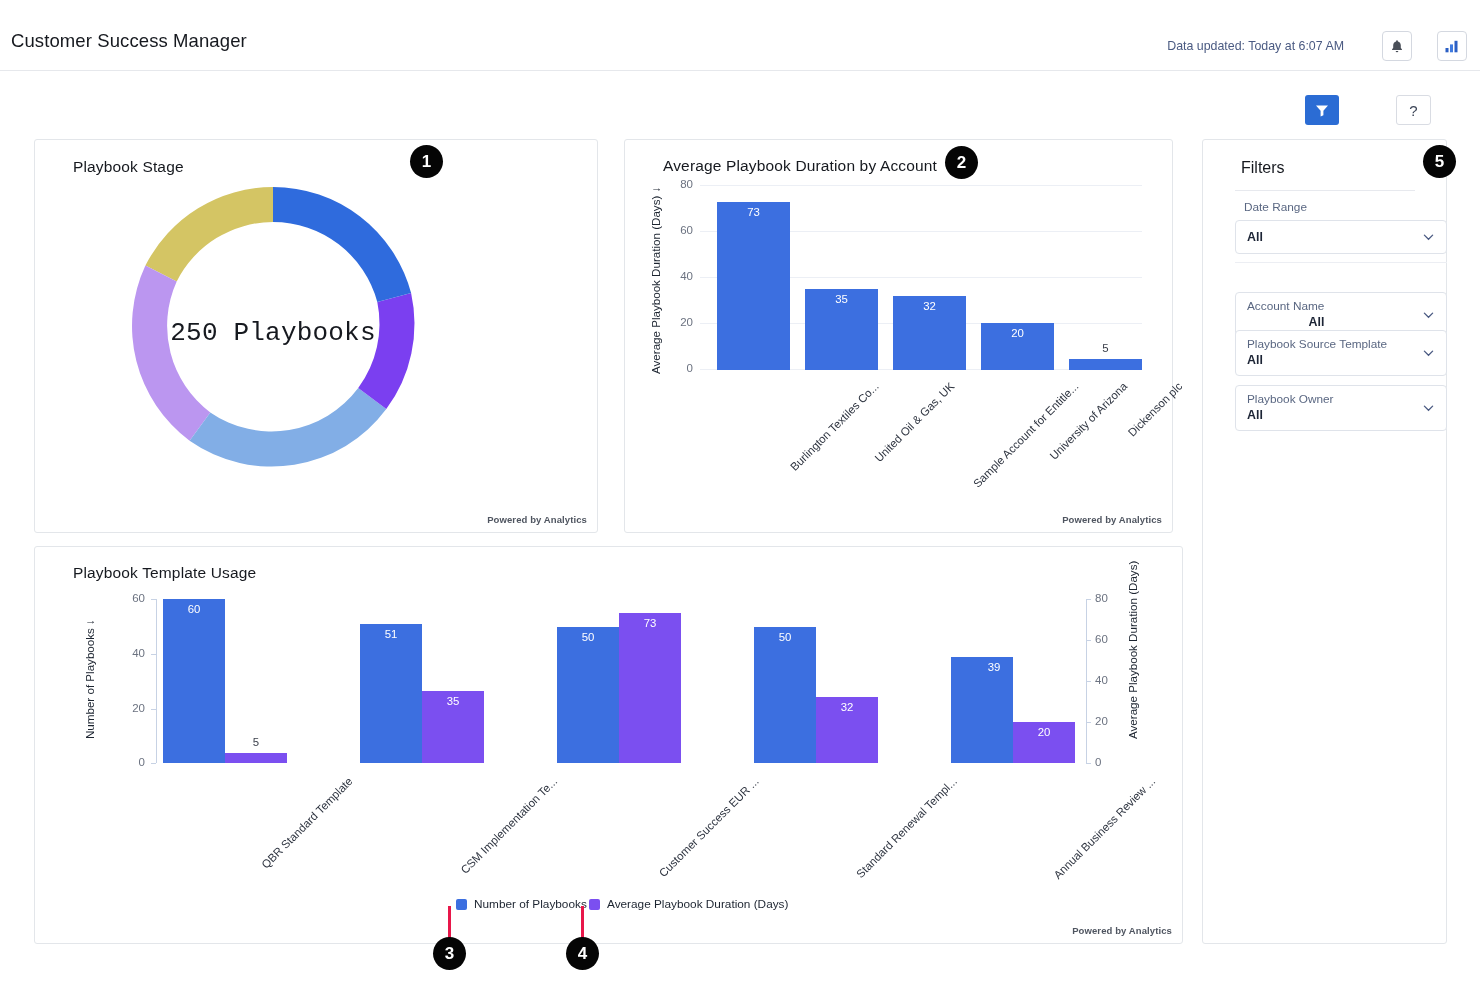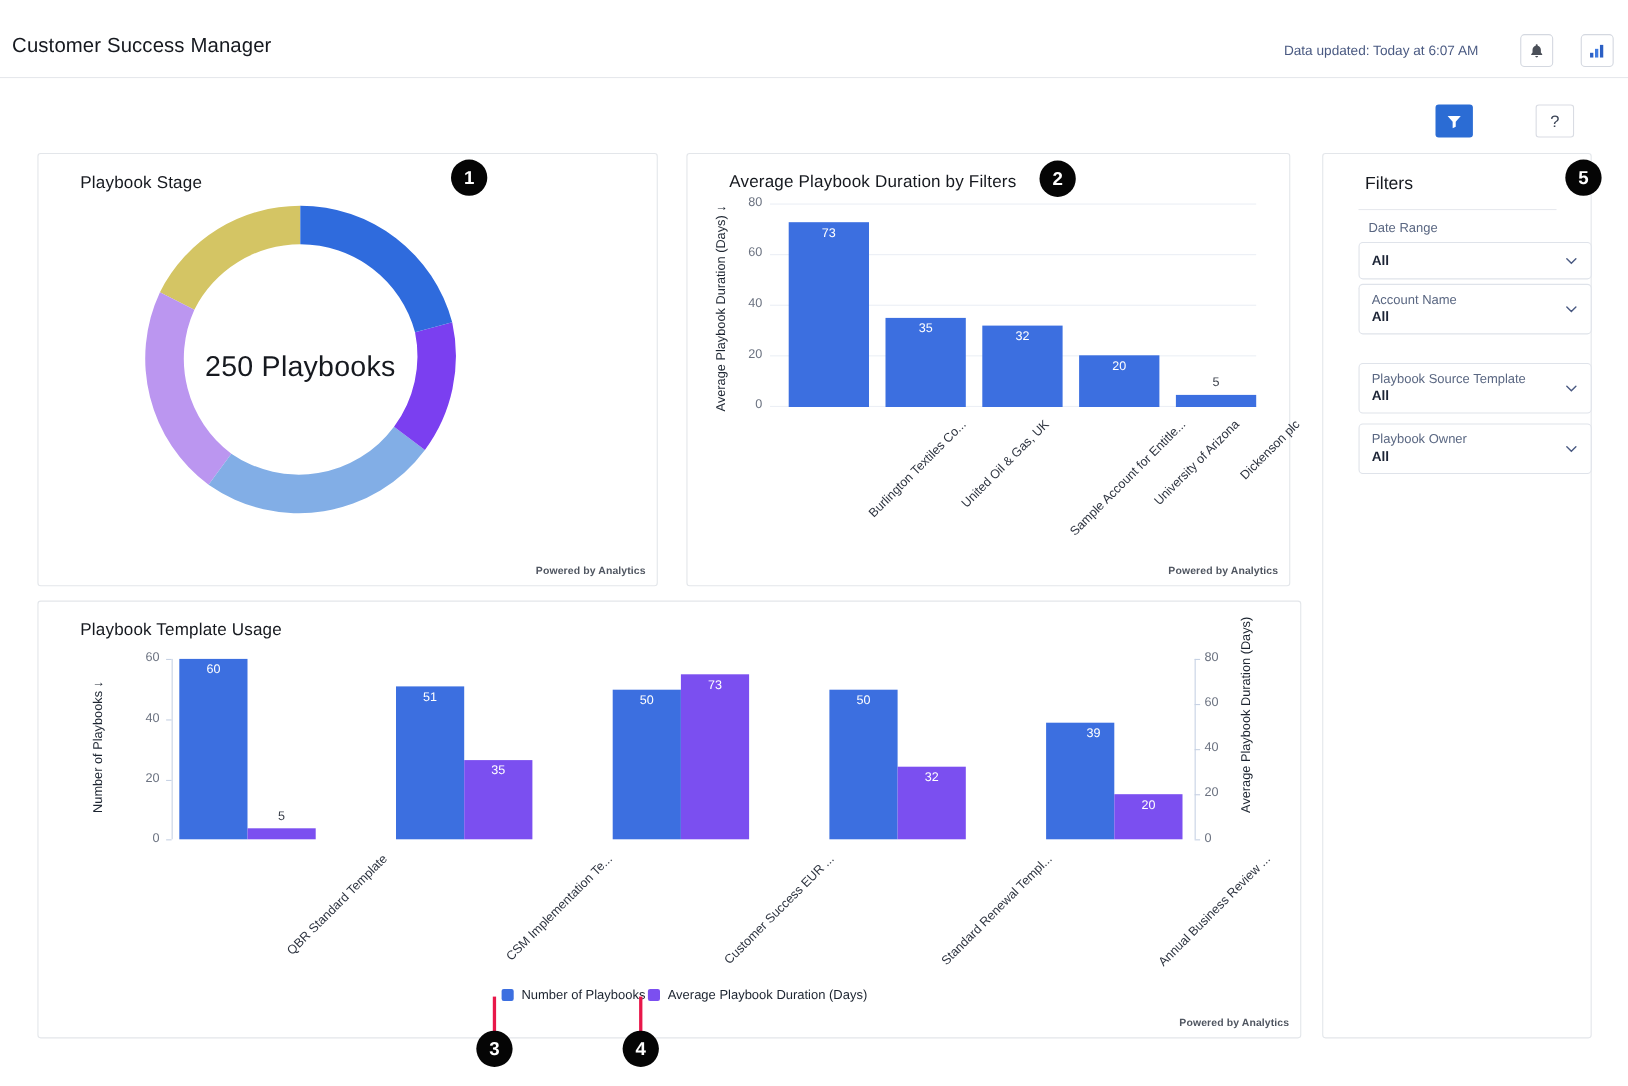--- a/index.html
+++ b/index.html
@@ -190,28 +190,28 @@
 
       <path fill="#bb96f0" d="M 32.4 95.6 L 63.7 111.5 A 108 108 0 0 0 97.3 242.4 L 76.6 270.7 A 143 143 0 0 1 32.4 95.6 Z"></path>
 
       <path fill="#82aee6" d="M 76.6 270.7 L 97.3 242.4 A 108 108 0 0 0 245.2 218.0 L 273.3 239.1 A 143 143 0 0 1 76.6 270.7 Z"></path>
 
       <path fill="#7b3ff0" d="M 273.3 239.1 L 245.2 218.0 A 108 108 0 0 0 264.3 132.0 L 298.1 123.0 A 143 143 0 0 1 273.3 239.1 Z"></path>
 
       <path fill="#2f6bdd" d="M 160 17 A 143 143 0 0 1 298.1 123.0 L 264.3 132.0 A 108 108 0 0 0 160 52 Z"></path>
     </svg>
 
-    <div class="donut-center-label" style="left:78px; top:178px; width:320px;">250 Playbooks</div>
+    <div class="donut-center-label" style="left:78px; top:178px; width:320px;font-family:Liberation Mono, monospace;">250 Playbooks</div>
 
 
     <div class="powered">Powered by Analytics</div>
   </div>
 
   <div class="panel" id="panel-duration">
-    <div class="panel-title" style="left:38px; top:17px;">Average Playbook Duration by Filters</div>
+    <div class="panel-title" style="left:38px; top:17px;">Average Playbook Duration by Account</div>
 
     <div class="axis-label-v" style="left:24px; top:234px; transform:rotate(-90deg);">Average Playbook Duration (Days) ↓</div>
 
     <div class="gridline" style="left:75px; top:45px;  width:442px;"></div>
     <div class="gridline" style="left:75px; top:91px;  width:442px;"></div>
     <div class="gridline" style="left:75px; top:137px; width:442px;"></div>
     <div class="gridline" style="left:75px; top:183px; width:442px;"></div>
     <div class="gridline" style="left:75px; top:229px; width:442px;"></div>
 
     <div class="tick" style="left:42px; top:38px;  width:26px;">80</div>
@@ -325,21 +325,21 @@
     <div class="fld-box" style="top:80px; height:34px;">
       <div class="fld-inner" style="top:8px;">
         <div class="fld-value">All</div>
       </div>
       <svg class="chev" viewBox="0 0 12 12">
         <path d="M1.5 4 L6 8.5 L10.5 4" fill="none" stroke="#4a5a82" stroke-width="1.4" stroke-linecap="round"></path>
       </svg>
     </div>
     <div class="filters-sep2"></div>
 
-    <div class="fld-box" style="top:118px; height:46px;">
+    <div class="fld-box" style="top:152px; height:46px;text-align:right;">
       <div class="fld-inner">
         <div class="fld-label">Account Name</div>
         <div class="fld-value">All</div>
       </div>
       <svg class="chev" viewBox="0 0 12 12">
         <path d="M1.5 4 L6 8.5 L10.5 4" fill="none" stroke="#4a5a82" stroke-width="1.4" stroke-linecap="round"></path>
       </svg>
     </div>
 
     <div class="fld-box" style="top:190px; height:46px;">

